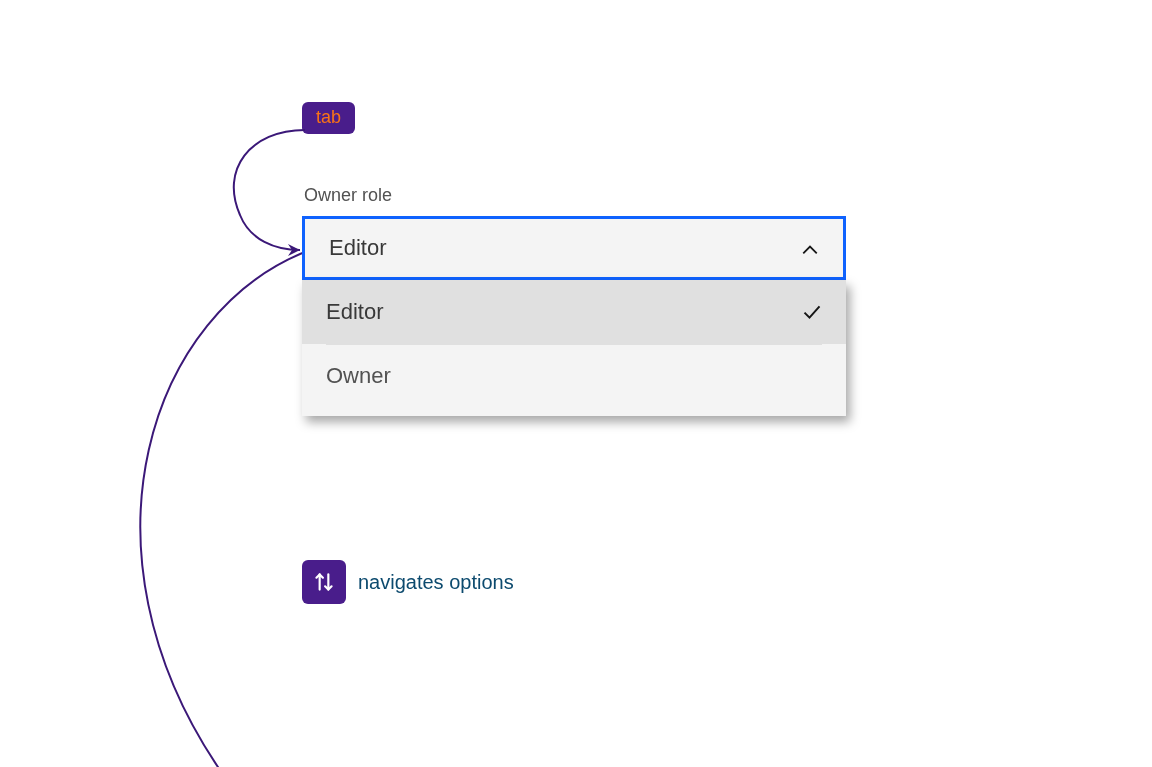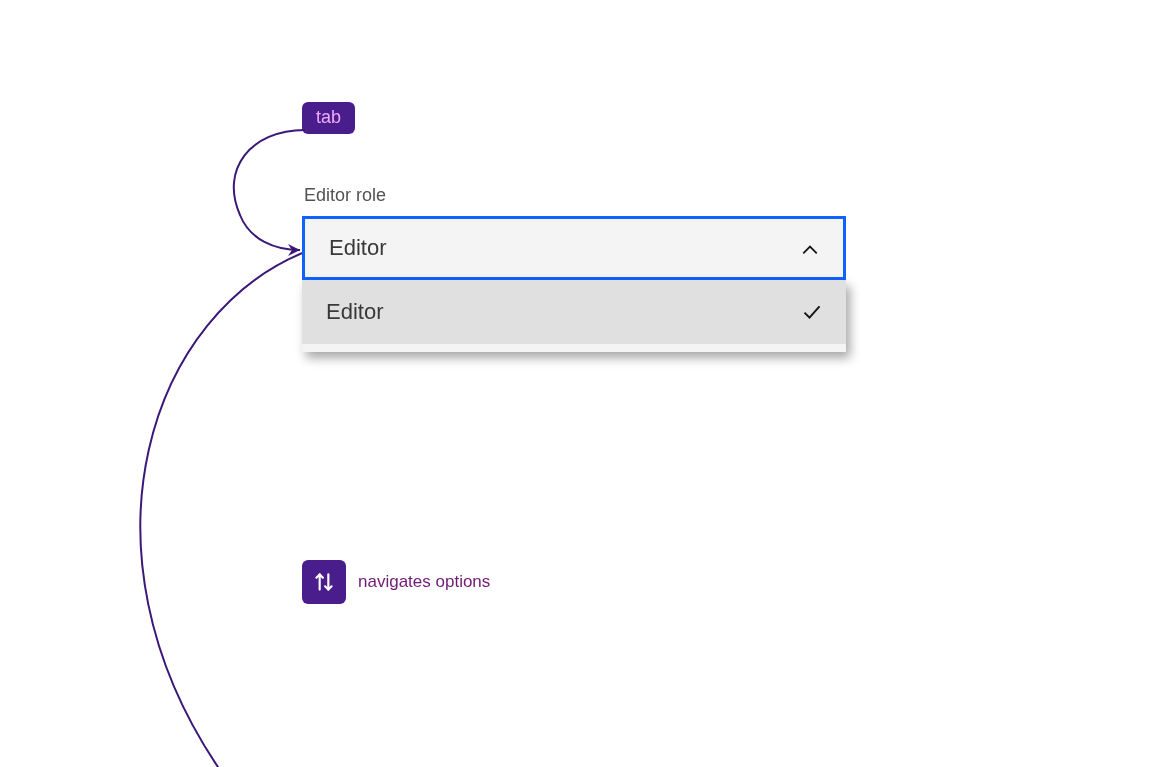--- a/index.html
+++ b/index.html
@@ -12,21 +12,21 @@
     position: relative;
     color: #161616;
   }
 
   
   .tab-key {
     position: absolute;
     left: 302px;
     top: 102px;
     background: #491d8b;
-    color: #f0abfc;
+    color: #f97316;
     border-radius: 6px;
     padding: 6px 14px 8px 14px;
     font-size: 18px;
     line-height: 1;
   }
 
   
   .arrow-wrap {
     position: absolute;
     left: 100px;
@@ -121,22 +121,22 @@
     width: 44px;
     height: 44px;
     border-radius: 6px;
     background: #491d8b;
     display: flex;
     align-items: center;
     justify-content: center;
   }
   .key-badge svg { display:block; }
   .hint-text {
-    font-size: 17px;
-    color: #701a75;
+    font-size: 20px;
+    color: #0c4a6e;
   }
 </style>
 </head>
 <body>
 
 <div class="tab-key">tab</div>
 
 <div class="arrow-wrap">
   <svg viewBox="0 0 220 160" width="220" height="160">
     <path d="M205 10 C 150 10, 120 50, 140 95 C 150 120, 175 130, 200 130" fill="none" stroke="#3b1878" stroke-width="2"></path>
@@ -144,40 +144,43 @@
   </svg>
 </div>
 
 <div class="loop-wrap">
   <svg viewBox="0 0 220 520" width="220" height="520">
     <path d="M200 0 C 40 60, -40 300, 110 520" fill="none" stroke="#3b1878" stroke-width="2"></path>
   </svg>
 </div>
 
 <div class="combo-block">
-  <div class="combo-label">Editor role</div>
+  <div class="combo-label">Owner role</div>
 
   <div class="combo-button">
     <span>Editor</span>
     <span class="chev">
       <svg viewBox="0 0 16 16" width="18" height="18">
         <path d="M2 11 L8 5 L14 11" fill="none" stroke="#161616" stroke-width="1.6"></path>
       </svg>
     </span>
   </div>
 
   <div class="listbox">
     <div class="option selected">
       <span>Editor</span>
       <span class="check">
         <svg viewBox="0 0 16 16" width="20" height="20">
           <path d="M2 8.5 L6 12.5 L14 3.5" fill="none" stroke="#161616" stroke-width="1.6"></path>
         </svg>
       </span>
     </div>
+    <div class="option">
+      <span>Owner</span>
+    </div>
   </div>
 </div>
 
 <div class="hint-row">
   <div class="key-badge">
     <svg viewBox="0 0 24 24" width="26" height="26" aria-hidden="true">
       <g stroke="#ffffff" stroke-width="2" fill="none" stroke-linecap="round" stroke-linejoin="round">
         <path d="M8 19 V5"></path>
         <path d="M5 8 L8 5 L11 8"></path>
         <path d="M16 5 V19"></path>

